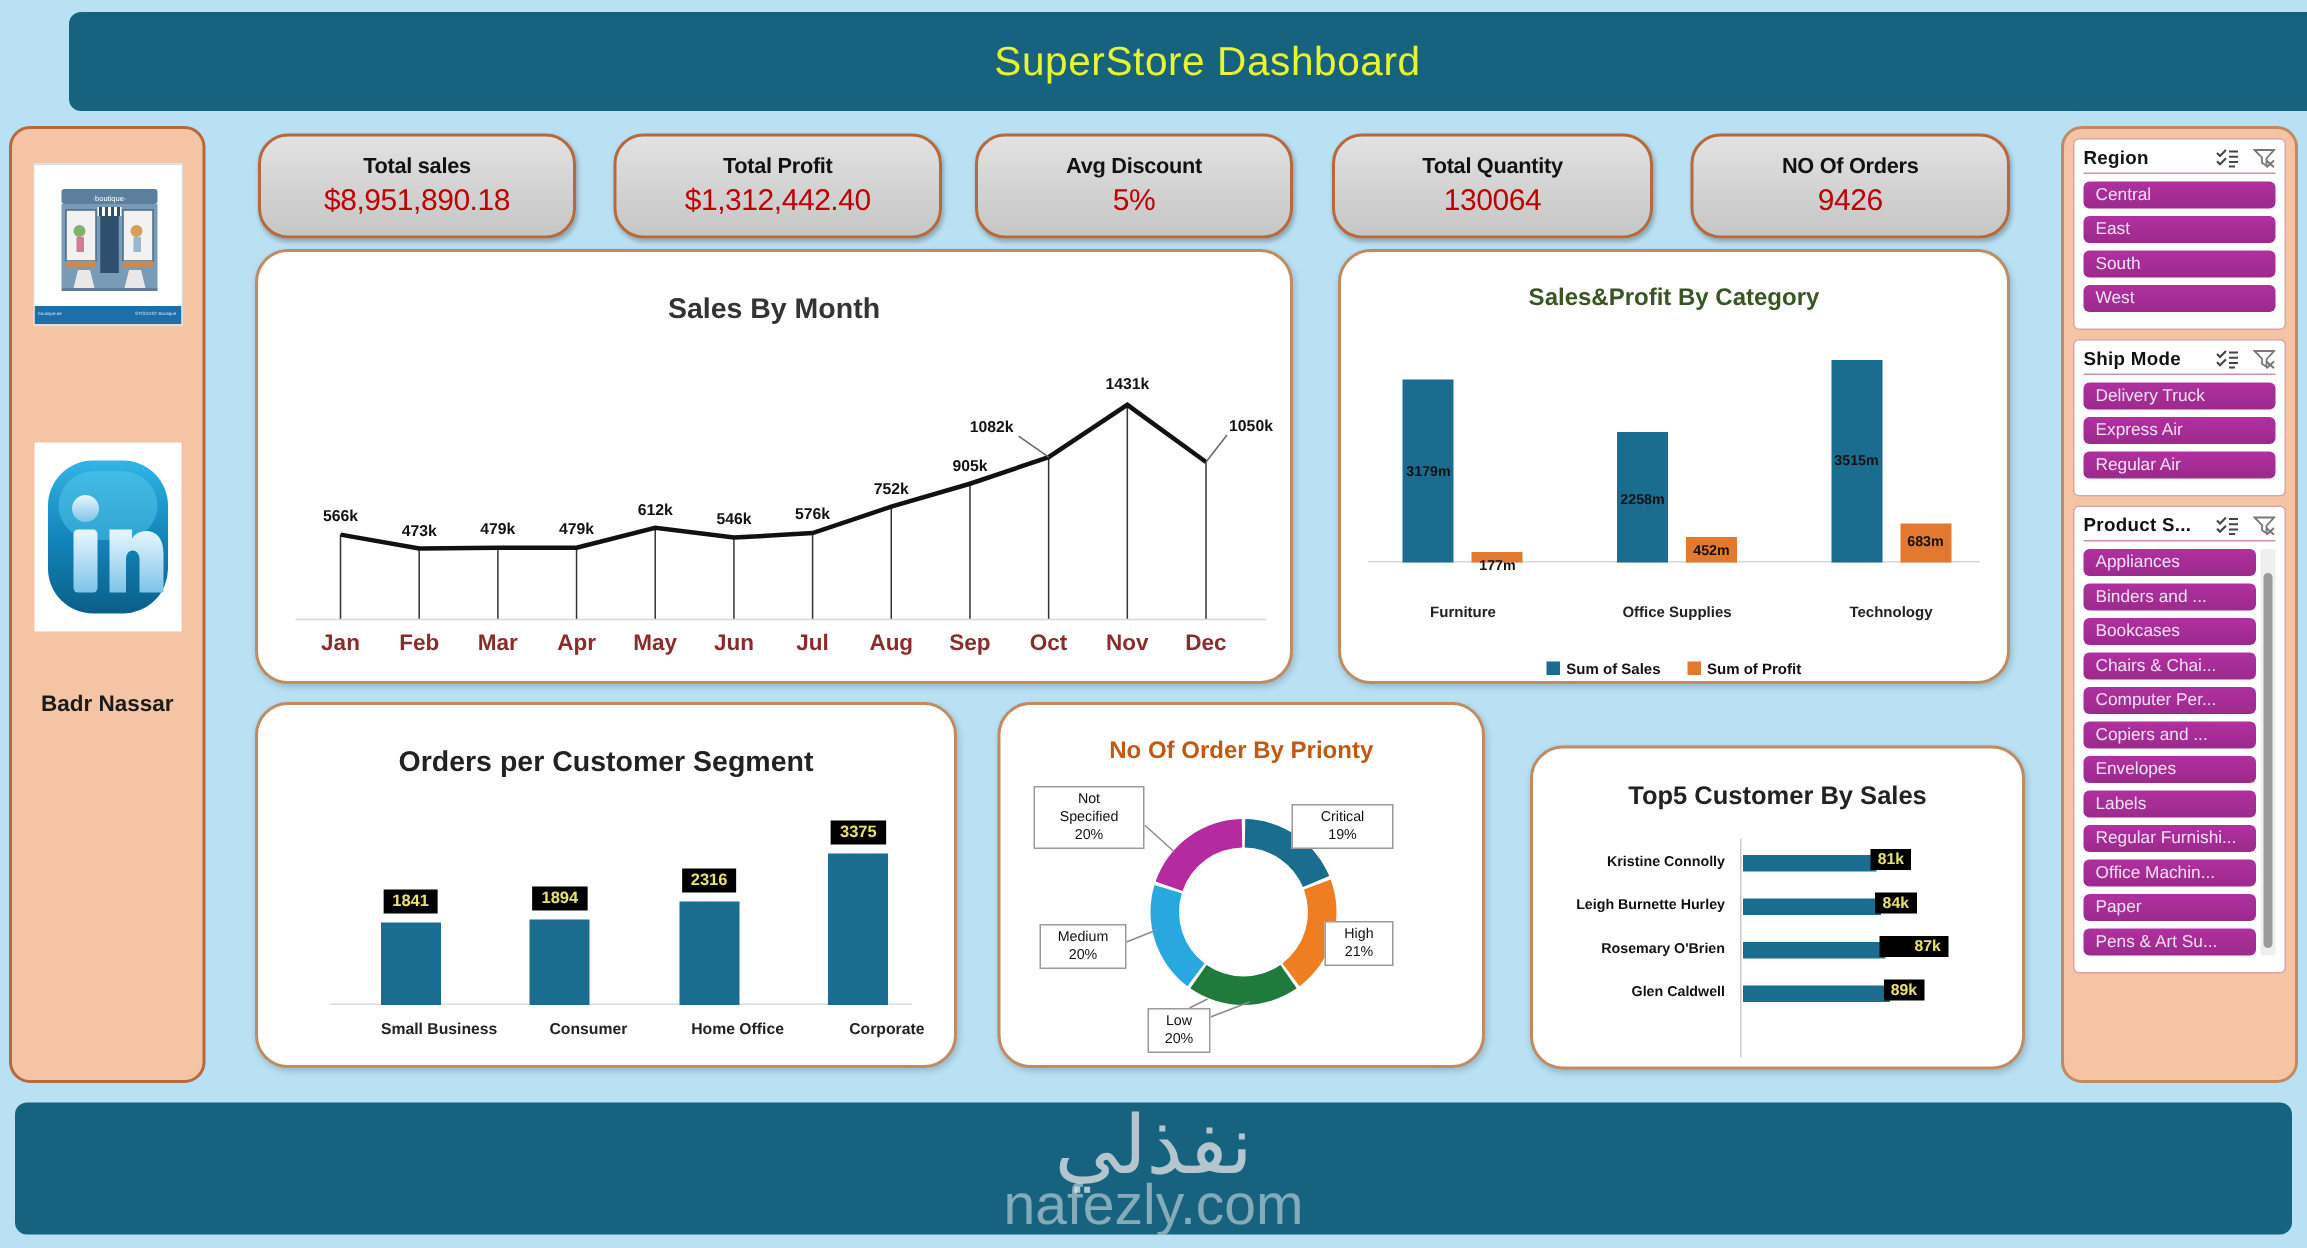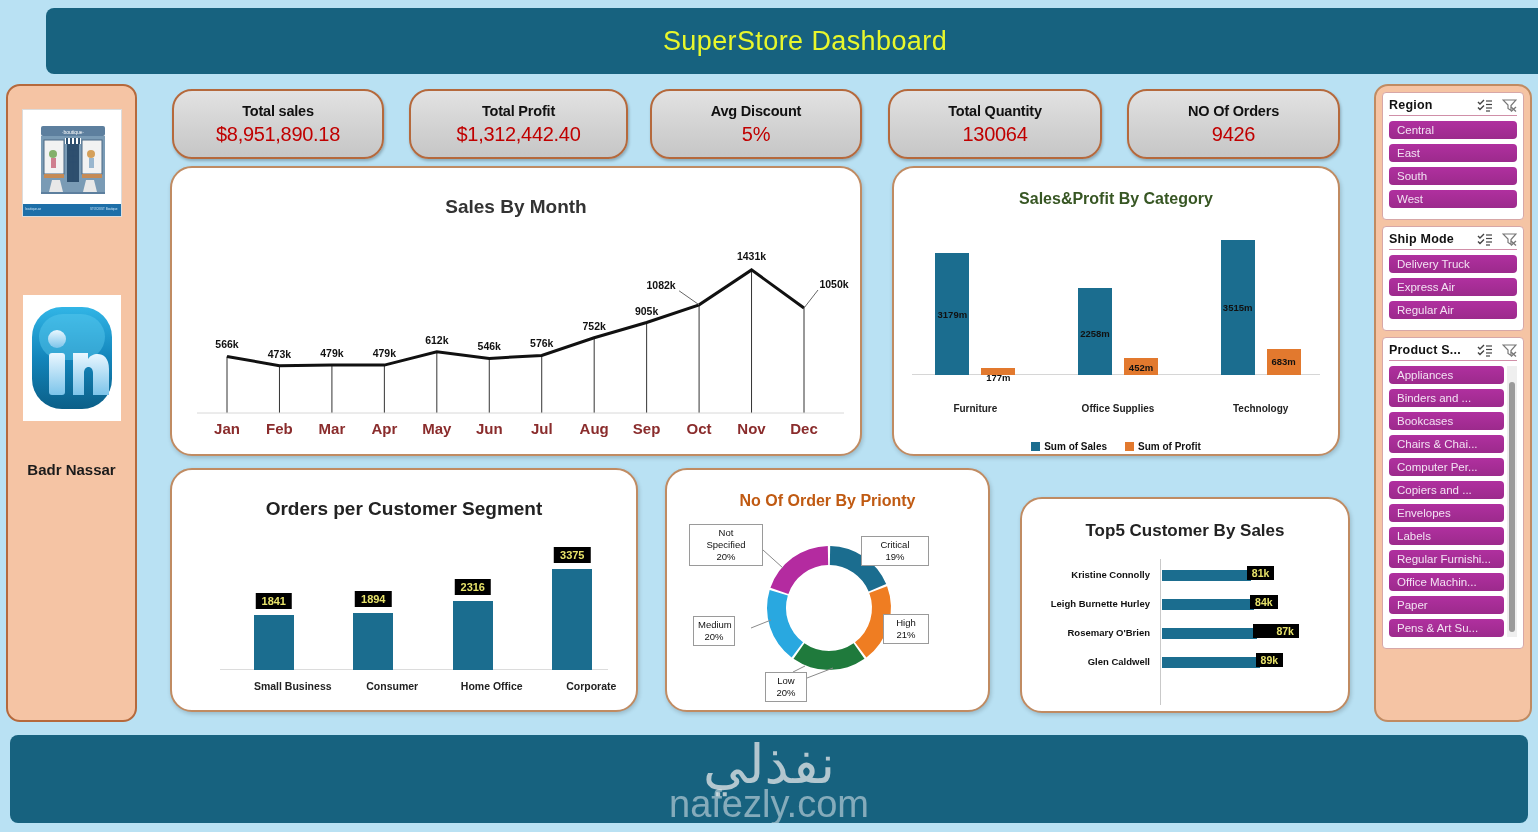--- a/index.html
+++ b/index.html
@@ -322,21 +322,21 @@
       <div>20%</div>
     </div>
     <div class="callout" style="left:194px; top:26px; width:68px;">
       <div>Critical</div>
       <div>19%</div>
     </div>
     <div class="callout" style="left:216px; top:104px; width:46px;">
       <div>High</div>
       <div>21%</div>
     </div>
-    <div class="callout" style="left:26px; top:106px; width:42px;">
+    <div class="callout" style="left:26px; top:106px; width:58px;">
       <div>Medium</div>
       <div>20%</div>
     </div>
     <div class="callout" style="left:98px; top:162px; width:42px;">
       <div>Low</div>
       <div>20%</div>
     </div>
   </div>
 </div>
 

